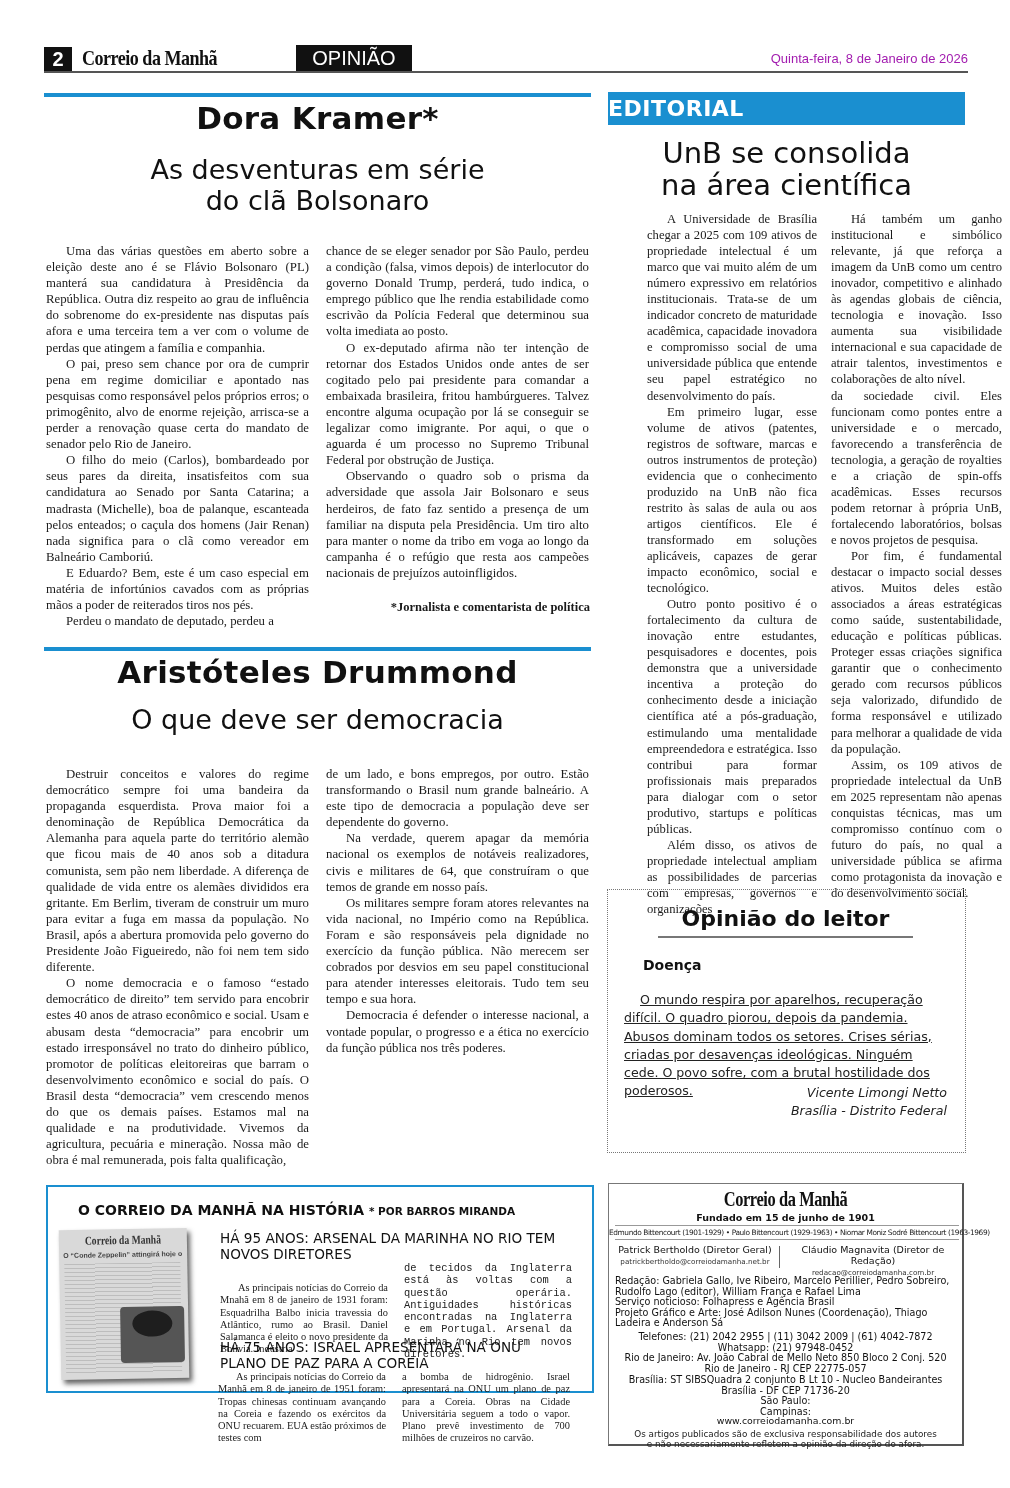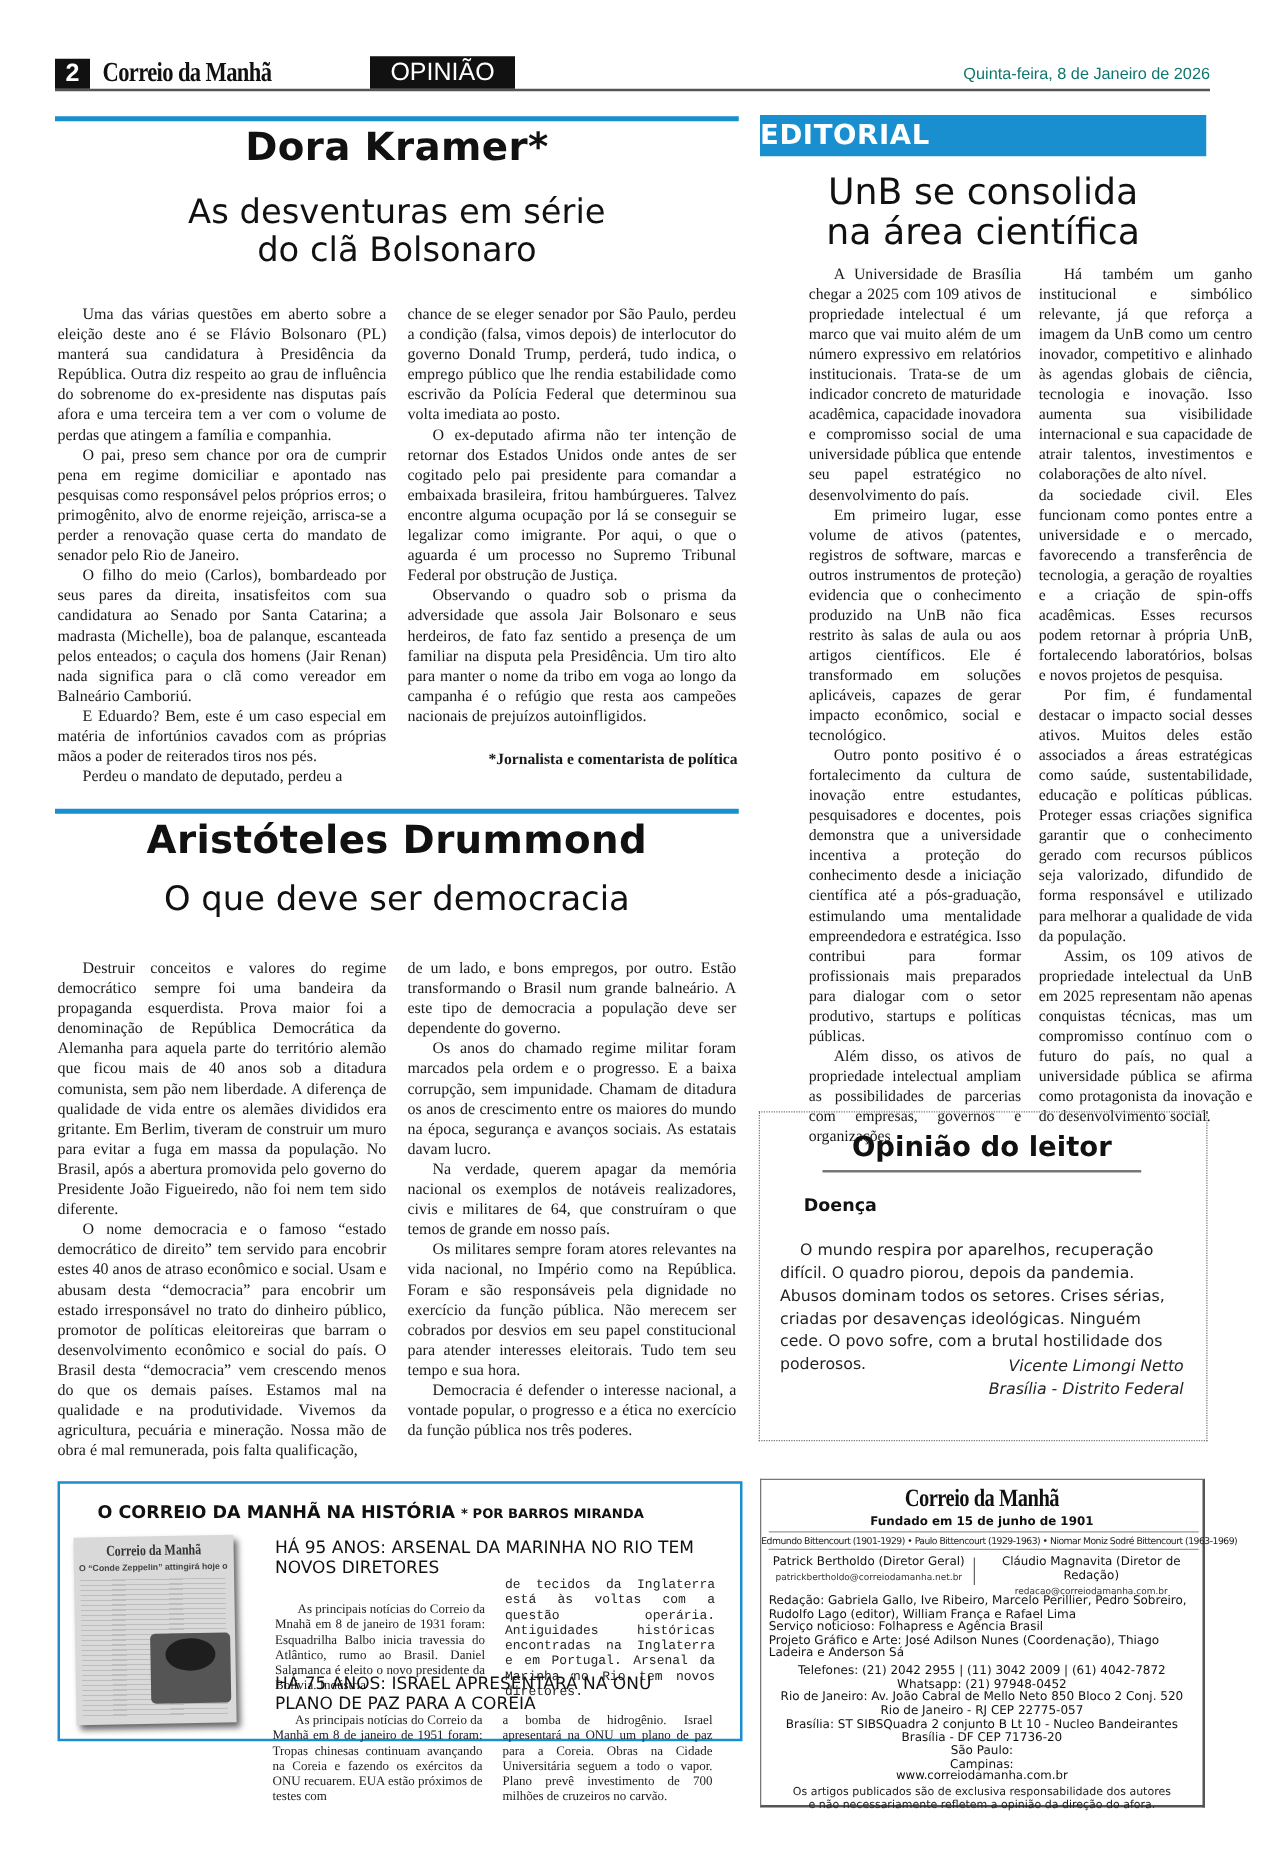--- a/index.html
+++ b/index.html
@@ -4,41 +4,41 @@
 <style>
   * { box-sizing: border-box; margin: 0; padding: 0; }
   html, body { width: 1010px; height: 1488px; background: #ffffff; overflow: hidden; }
   body { position: relative; font-family: "Liberation Serif", "DejaVu Serif", serif; color: #1a1a1a; }
 
   
   .masthead { position: absolute; left: 44px; top: 45px; width: 924px; height: 28px; border-bottom: 2px solid #555; }
   .page-num { position: absolute; left: 0; top: 2px; width: 28px; height: 24px; background: #111; color: #fff; font: bold 20px "Liberation Sans", sans-serif; text-align: center; line-height: 24px; }
   .paper-name { position: absolute; left: 38px; top: 0; font: bold 22px "Liberation Serif", serif; letter-spacing: -0.6px; transform: scaleX(0.82); transform-origin: left; color: #111; }
   .section-tag { position: absolute; left: 252px; top: 0; width: 116px; height: 26px; background: #111; color: #fff; font: 20px "Liberation Sans", sans-serif; text-align: center; line-height: 26px; }
-  .date { position: absolute; right: 0; top: 6px; font: 13px "Liberation Sans", sans-serif; color: #0f766e; }
+  .date { position: absolute; right: 0; top: 6px; font: 13px "Liberation Sans", sans-serif; color: #a21caf; }
 
   
   .blue-bar { position: absolute; height: 4px; background: #1a8fd0; }
   .author { position: absolute; font: bold 31px "DejaVu Sans", sans-serif; text-align: center; color: #111; letter-spacing: 0.3px; }
   .headline { position: absolute; font: 27px "DejaVu Sans", sans-serif; text-align: center; color: #111; line-height: 31px; }
 
   .editorial-tag { position: absolute; left: 608px; top: 92px; width: 357px; height: 33px; background: #1a8fd0; color: #ffffff; font: bold 22px "DejaVu Sans", sans-serif; line-height: 33px; letter-spacing: 0.5px; }
 
   
   .col { position: absolute; font-size: 12.8px; line-height: 16.1px; text-align: justify; hyphens: auto; color: #1a1a1a; }
   .col p { text-indent: 20px; }
   .col.narrow { font-size: 12.6px; line-height: 16.05px; margin-left: 37px; }
   .signature { position: absolute; left: 322px; top: 600px; width: 268px; text-align: right; font: bold 12.5px "Liberation Serif", serif; }
 
   
   .reader-box { position: absolute; left: 607px; top: 889px; width: 359px; height: 264px; border: 1px dotted #777; }
   .reader-title { position: absolute; left: 50px; top: 16px; width: 255px; text-align: center; font: bold 22px "DejaVu Sans", sans-serif; color: #111; }
   .reader-rule { position: absolute; left: 50px; top: 46px; width: 255px; height: 2px; background: #777; }
   .reader-subtitle { position: absolute; left: 35px; top: 67px; font: bold 14px "DejaVu Sans", sans-serif; color: #111; }
-  .reader-text { position: absolute; left: 16px; top: 101px; width: 325px; font: 12.6px "DejaVu Sans", sans-serif; line-height: 18.3px; color: #222; }
+  .reader-text { position: absolute; left: 16px; top: 101px; width: 325px; font: 12.6px "DejaVu Sans", sans-serif; line-height: 18.3px; color: #222; text-decoration: underline; }
   .reader-text span { display: inline-block; width: 16px; }
   .reader-sign { position: absolute; right: 18px; top: 194px; text-align: right; font: italic 12.6px "DejaVu Sans", sans-serif; line-height: 18px; color: #222; }
   .hist-box2 { position: absolute; left: 46px; top: 1185px; width: 548px; height: 208px; border: 2px solid #1a8fd0; }
   .hist-title { position: absolute; left: 30px; top: 15px; font: bold 14px "DejaVu Sans", sans-serif; color: #111; white-space: nowrap; }
   .hist-title .by { font-size: 10.5px; font-weight: bold; }
   .hist-photo { position: absolute; left: 12px; top: 42px; width: 128px; height: 150px; background: #d9d9d9; box-shadow: 3px 4px 5px #666; transform: rotate(-1deg); overflow: hidden; }
   .hist-photo .ph-title { position: absolute; left: 0; top: 4px; width: 100%; text-align: center; font: bold 12px "Liberation Serif", serif; color: #333; transform: scaleX(0.8); }
   .hist-photo .ph-sub { position: absolute; left: 4px; top: 22px; width: 120px; font: bold 7px "Liberation Sans", sans-serif; color: #444; white-space: nowrap; overflow: hidden; }
   .hist-photo .ph-lines { position: absolute; left: 5px; top: 34px; width: 116px; height: 110px; background: repeating-linear-gradient(#bdbdbd 0 1px, #d9d9d9 1px 4px); }
   .hist-photo .ph-blimp { position: absolute; left: 60px; top: 78px; width: 64px; height: 56px; background: #555; border-radius: 4px; }
@@ -96,21 +96,20 @@
 <section>
   <div class="blue-bar" style="left:44px; top:647px; width:547px;"></div>
   <h2 class="author" style="left:44px; top:654px; width:547px;">Aristóteles Drummond</h2>
   <h1 class="headline" style="left:44px; top:704px; width:547px;">O que deve ser democracia</h1>
   <div class="col" style="left:46px; top:766px; width:263px;">
     <p>Destruir conceitos e valores do regime democrático sempre foi uma bandeira da propaganda esquerdista. Prova maior foi a denominação de República Democrática da Alemanha para aquela parte do território alemão que ficou mais de 40 anos sob a ditadura comunista, sem pão nem liberdade. A diferença de qualidade de vida entre os alemães divididos era gritante. Em Berlim, tiveram de construir um muro para evitar a fuga em massa da população. No Brasil, após a abertura promovida pelo governo do Presidente João Figueiredo, não foi nem tem sido diferente.</p>
     <p>O nome democracia e o famoso “estado democrático de direito” tem servido para encobrir estes 40 anos de atraso econômico e social. Usam e abusam desta “democracia” para encobrir um estado irresponsável no trato do dinheiro público, promotor de políticas eleitoreiras que barram o desenvolvimento econômico e social do país. O Brasil desta “democracia” vem crescendo menos do que os demais países. Estamos mal na qualidade e na produtividade. Vivemos da agricultura, pecuária e mineração. Nossa mão de obra é mal remunerada, pois falta qualificação,</p>
   </div>
   <div class="col" style="left:326px; top:766px; width:263px;">
     <p style="text-indent:0">de um lado, e bons empregos, por outro. Estão transformando o Brasil num grande balneário. A este tipo de democracia a população deve ser dependente do governo.</p>
-    <p>Os anos do chamado regime militar foram marcados pela ordem e o progresso. E a baixa corrupção, sem impunidade. Chamam de ditadura os anos de crescimento entre os maiores do mundo na época, segurança e avanços sociais. As estatais davam lucro.</p>
     <p>Na verdade, querem apagar da memória nacional os exemplos de notáveis realizadores, civis e militares de 64, que construíram o que temos de grande em nosso país.</p>
     <p>Os militares sempre foram atores relevantes na vida nacional, no Império como na República. Foram e são responsáveis pela dignidade no exercício da função pública. Não merecem ser cobrados por desvios em seu papel constitucional para atender interesses eleitorais. Tudo tem seu tempo e sua hora.</p>
     <p>Democracia é defender o interesse nacional, a vontade popular, o progresso e a ética no exercício da função pública nos três poderes.</p>
   </div>
 </section>
 
 <section>
   <div class="editorial-tag">EDITORIAL</div>
   <h1 class="headline" style="left:608px; top:137px; width:357px; font-size:29px; line-height:32px;">
     <span>UnB se consolida</span><br>

